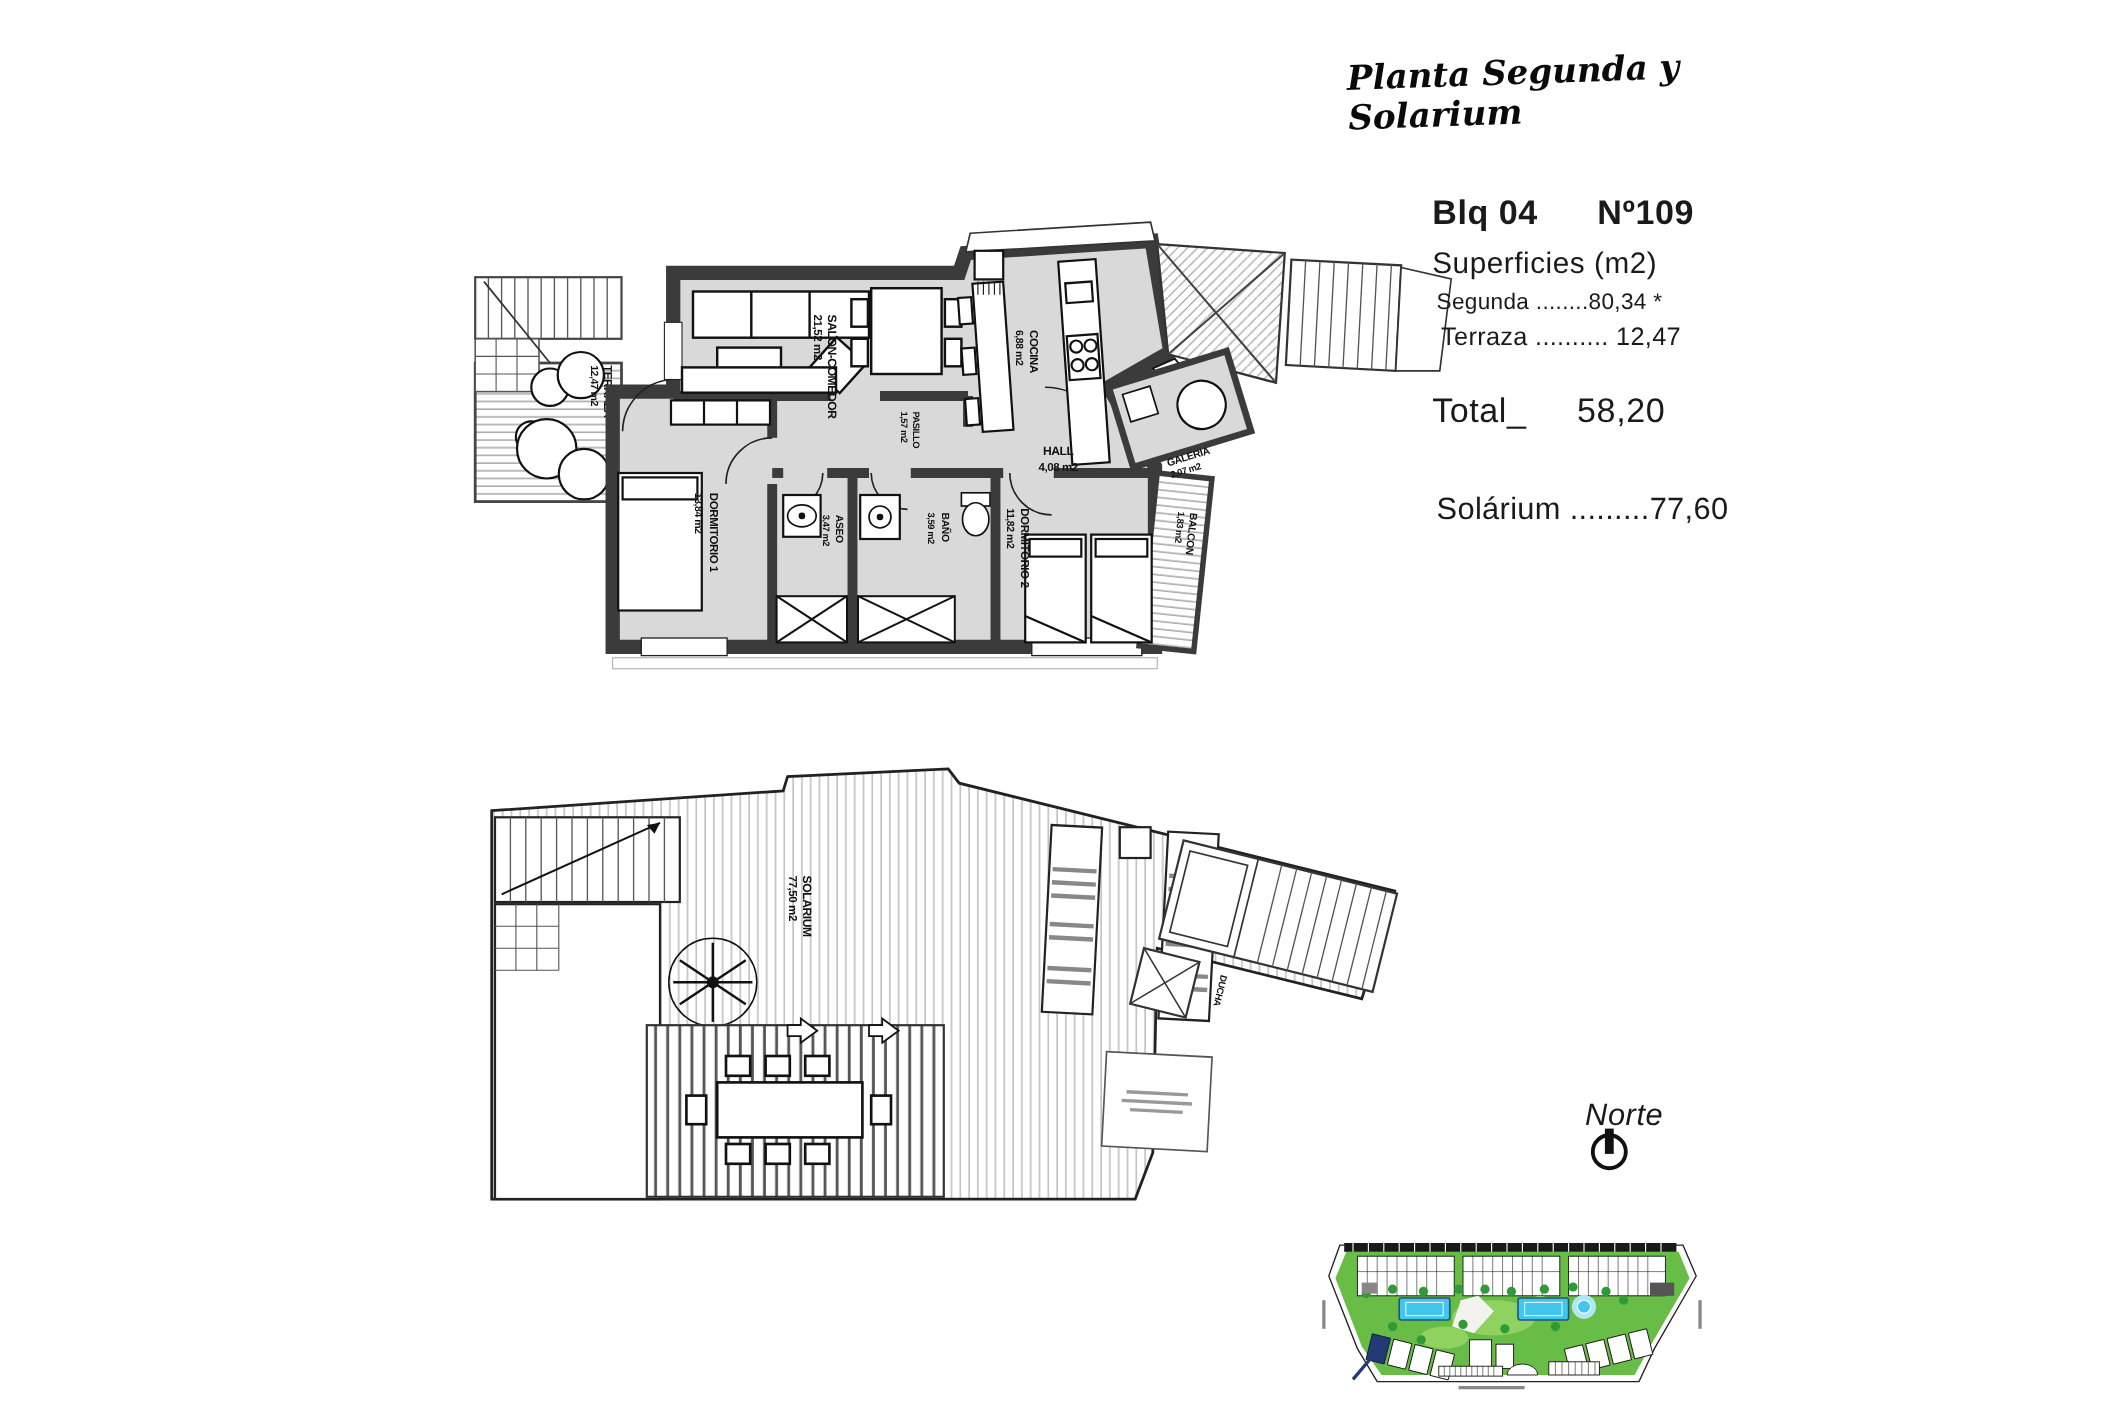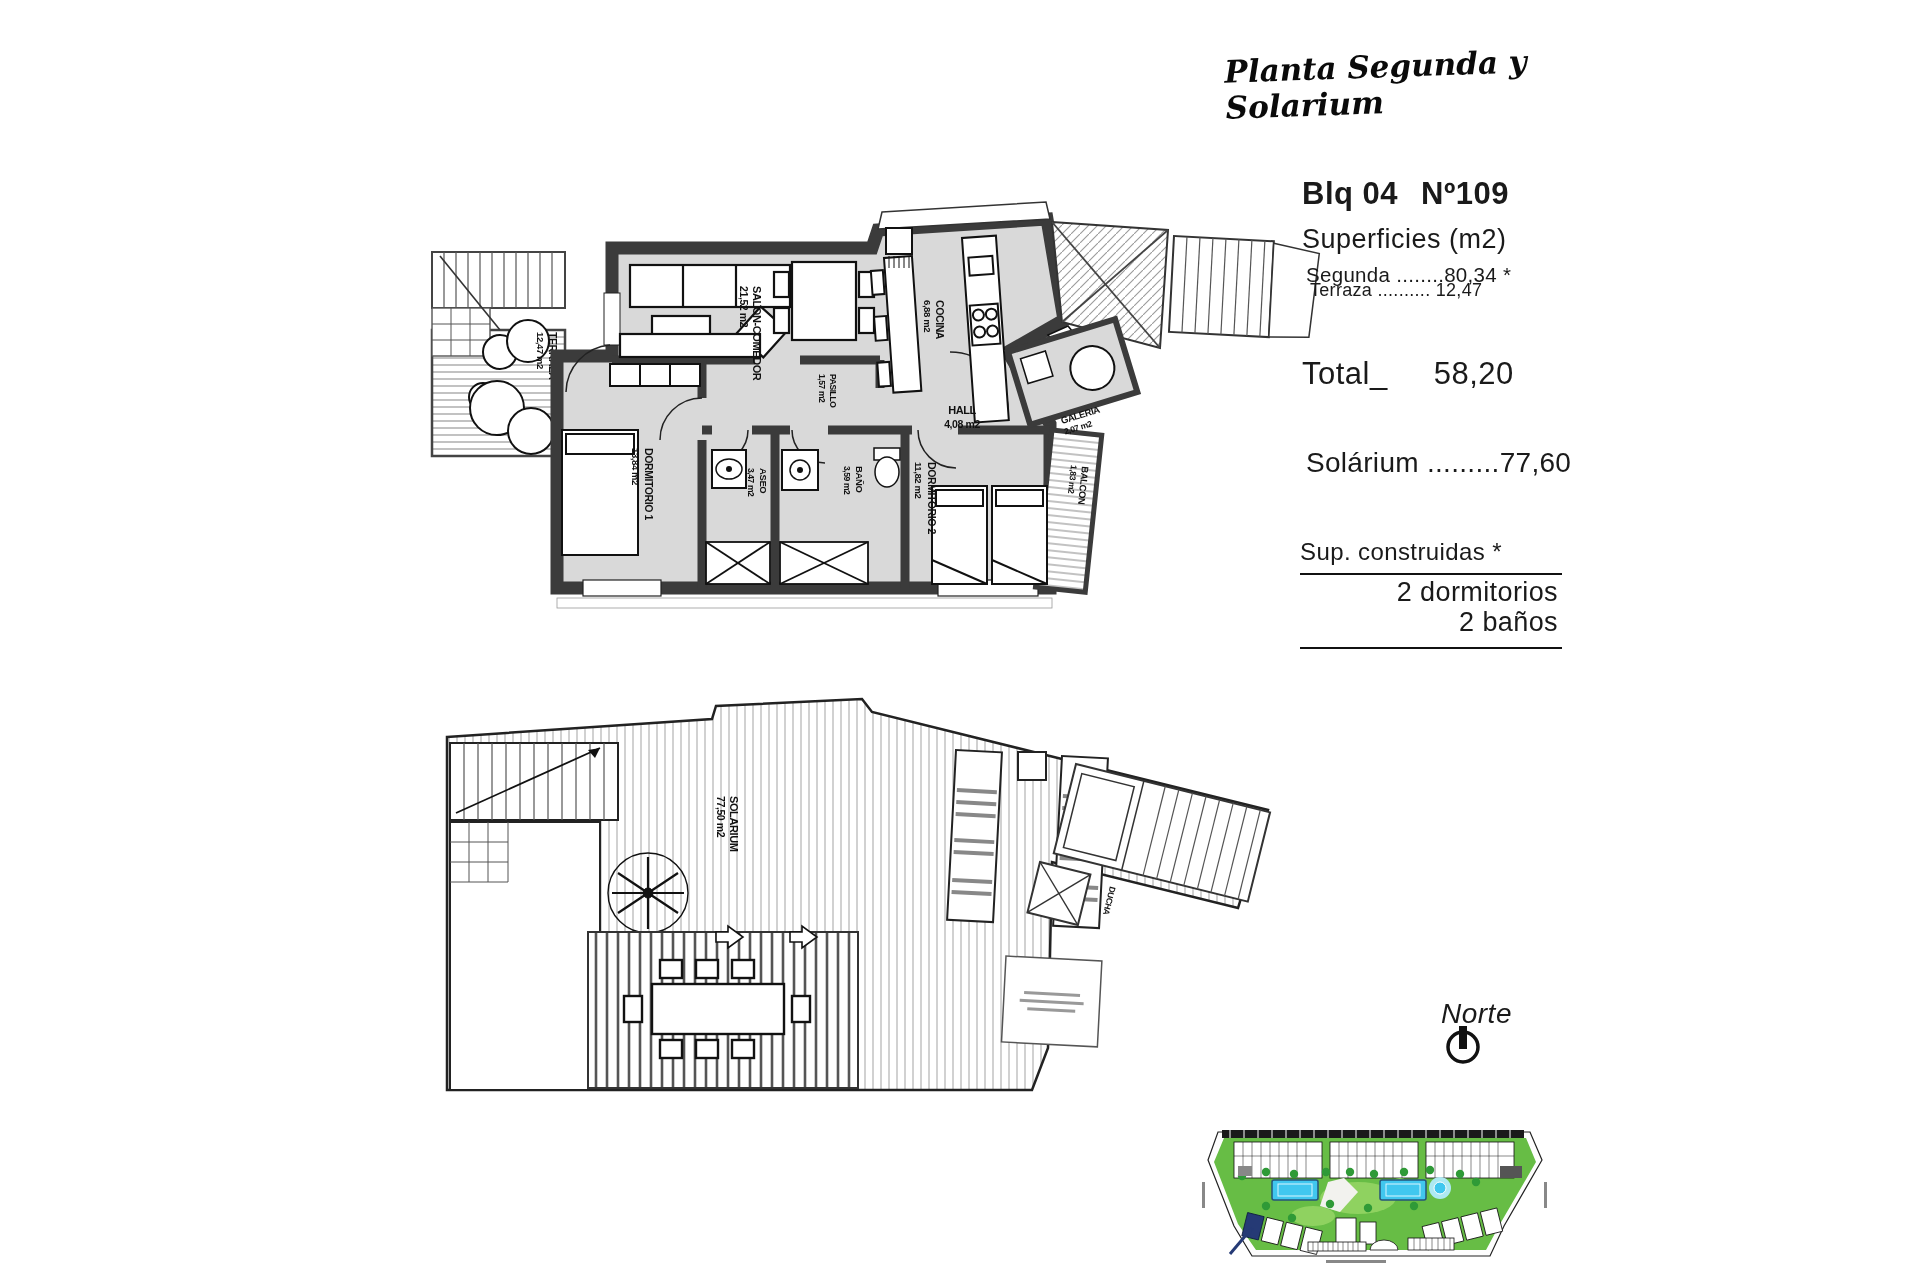--- a/index.html
+++ b/index.html
@@ -3,24 +3,24 @@
 <meta charset="utf-8">
 <style>
   html,body{margin:0;padding:0;background:#ffffff;}
   .canvas{position:relative;width:1920px;height:1280px;background:#fff;overflow:hidden;
           font-family:"Liberation Sans",sans-serif;color:#1a1a1a;}
   
   .script-title{position:absolute;left:1225px;top:48px;width:330px;
     font-family:"DejaVu Serif",serif;font-style:italic;font-weight:bold;
     font-size:31px;transform:rotate(-2deg);letter-spacing:0px;color:#0a0a0a;}
   .blq-line{position:absolute;left:1302px;top:176px;font-size:31px;font-weight:bold;
-    letter-spacing:.5px;display:flex;gap:23px;}
+    letter-spacing:.5px;display:flex;gap:54px;}
   .superficies{position:absolute;left:1302px;top:224px;font-size:27px;letter-spacing:.5px;}
   .line-viv{position:absolute;left:1306px;top:263px;font-size:20.5px;letter-spacing:.3px;}
-  .line-ter{position:absolute;left:1310px;top:280px;font-size:18px;letter-spacing:.3px;}
+  .line-ter{position:absolute;left:1310px;top:293px;font-size:23px;letter-spacing:.3px;}
   .total-line{position:absolute;left:1302px;top:356px;font-size:31px;font-weight:normal;
     letter-spacing:.5px;display:flex;gap:46px;}
   .line-sol{position:absolute;left:1306px;top:447px;font-size:28px;letter-spacing:.3px;}
   .sup-block{position:absolute;left:1300px;top:538px;width:262px;}
   .sup-head{font-size:24px;letter-spacing:.4px;border-bottom:2px solid #111;
     padding-bottom:7px;margin-bottom:2px;}
   .sup-rooms{text-align:right;font-size:27px;letter-spacing:.4px;line-height:1.12;
     border-bottom:2px solid #111;padding-bottom:10px;padding-right:4px;}
   .norte-label{position:absolute;left:1441px;top:998px;font-size:28px;letter-spacing:.5px;font-style:italic;}
   
@@ -582,22 +582,15 @@
   <div class="line-viv">Segunda ........80,34 *</div>
   <div class="line-ter">Terraza .......... 12,47</div>
 
   <div class="total-line">
     <span>Total_</span>
     <span>58,20</span>
   </div>
 
   <div class="line-sol">Solárium .........77,60</div>
 
-  <div class="sup-block">
-    <div class="sup-head">Sup. construidas *</div>
-    <div class="sup-rooms">
-      <div>2 dormitorios</div>
-      <div>2 baños</div>
-    </div>
-  </div>
 
   <div class="norte-label">Norte</div>
 </div>
 
 </body></html>

